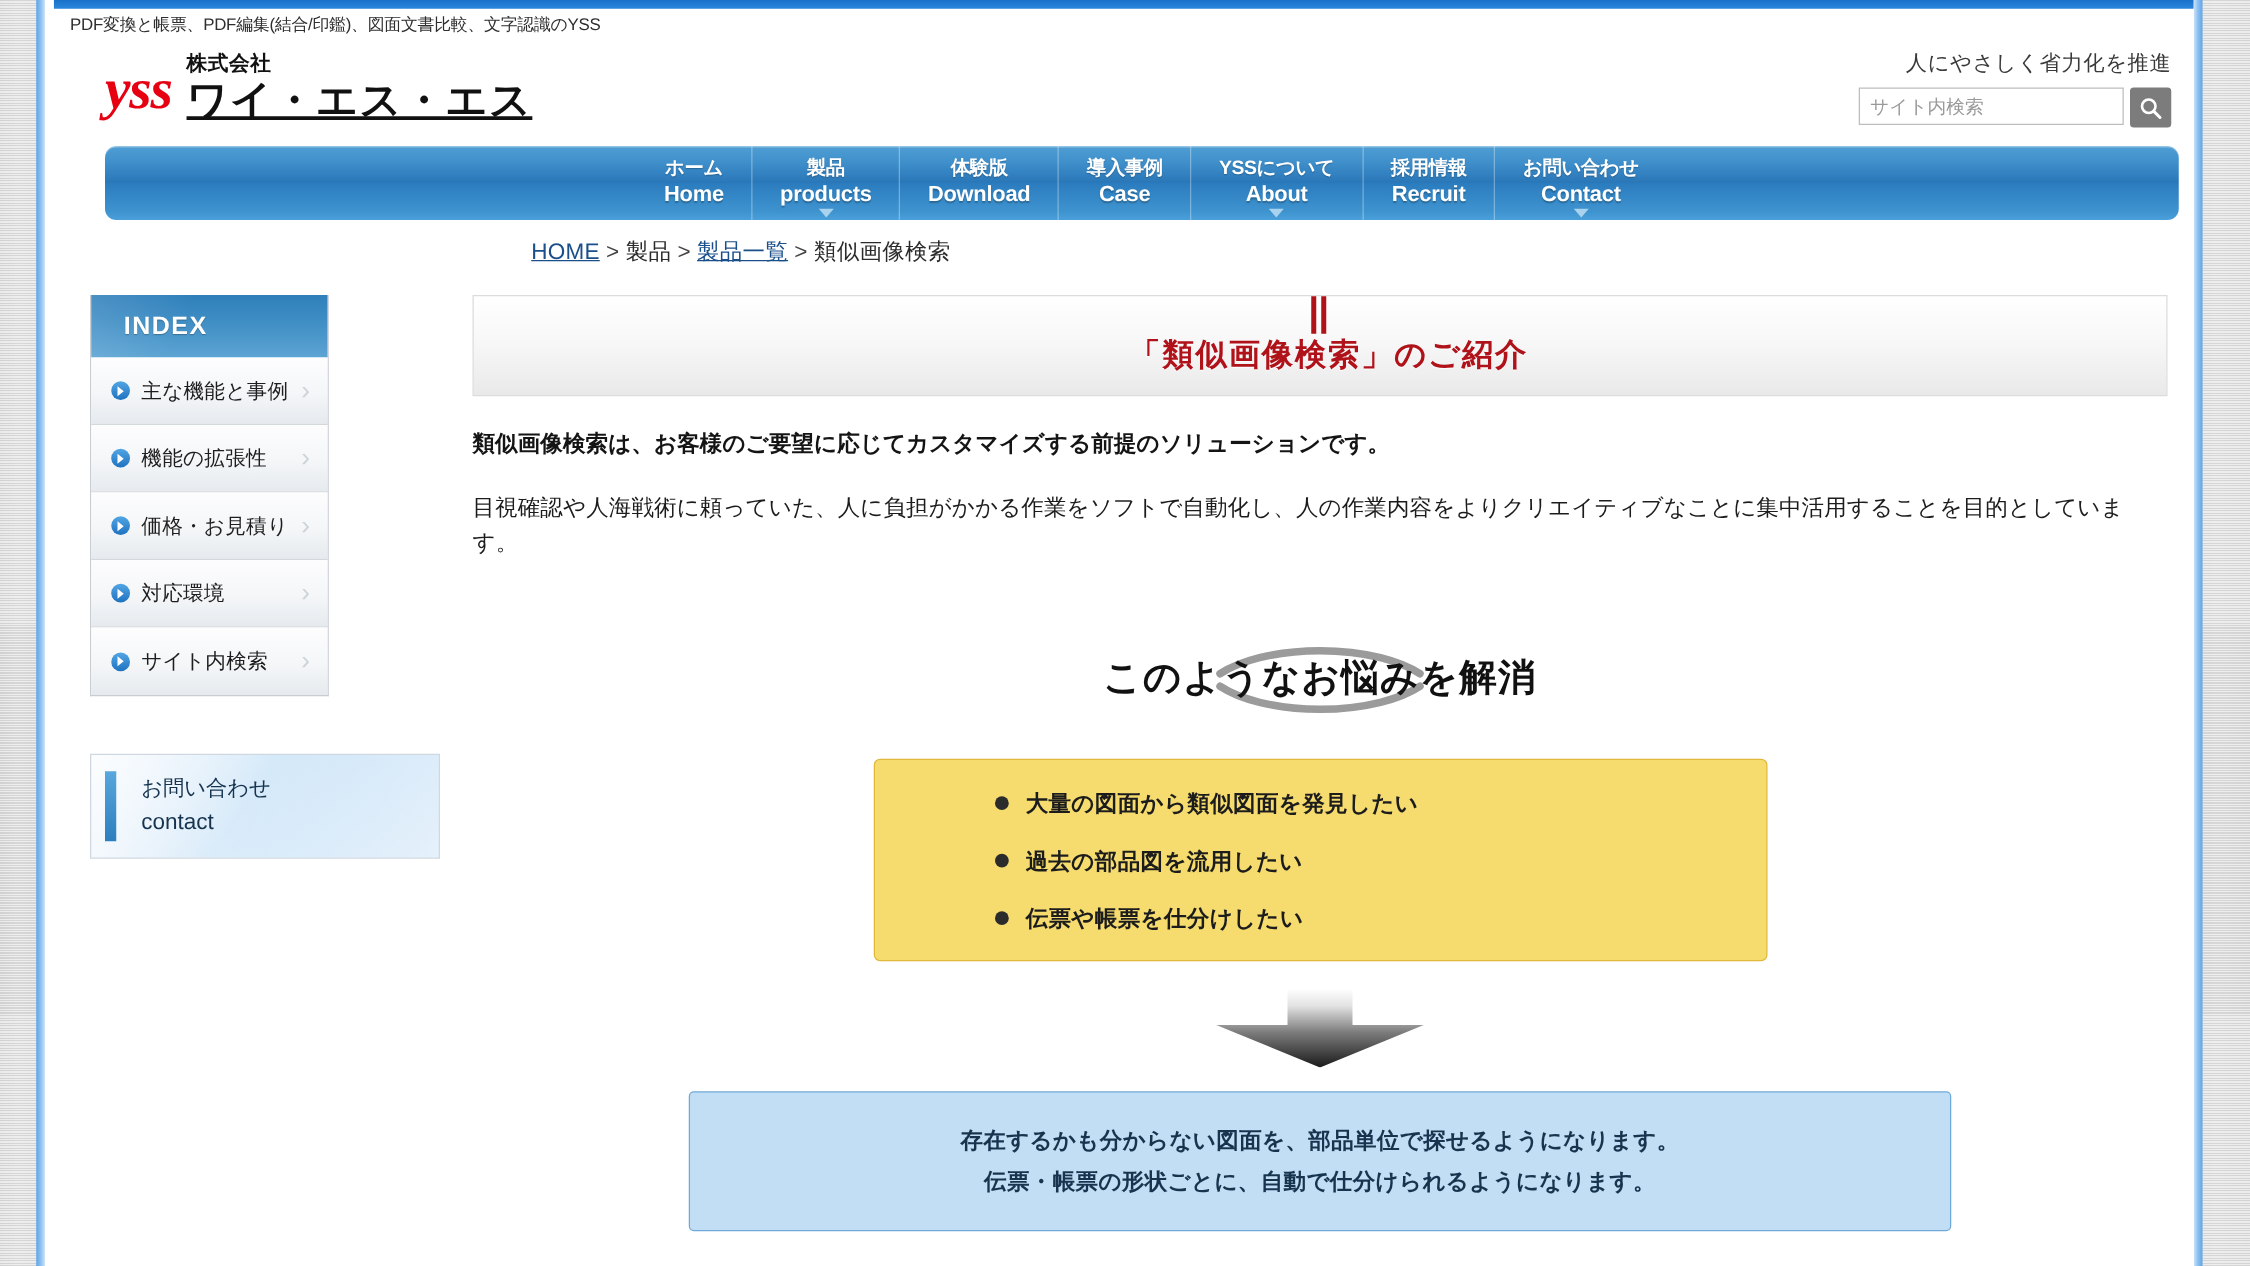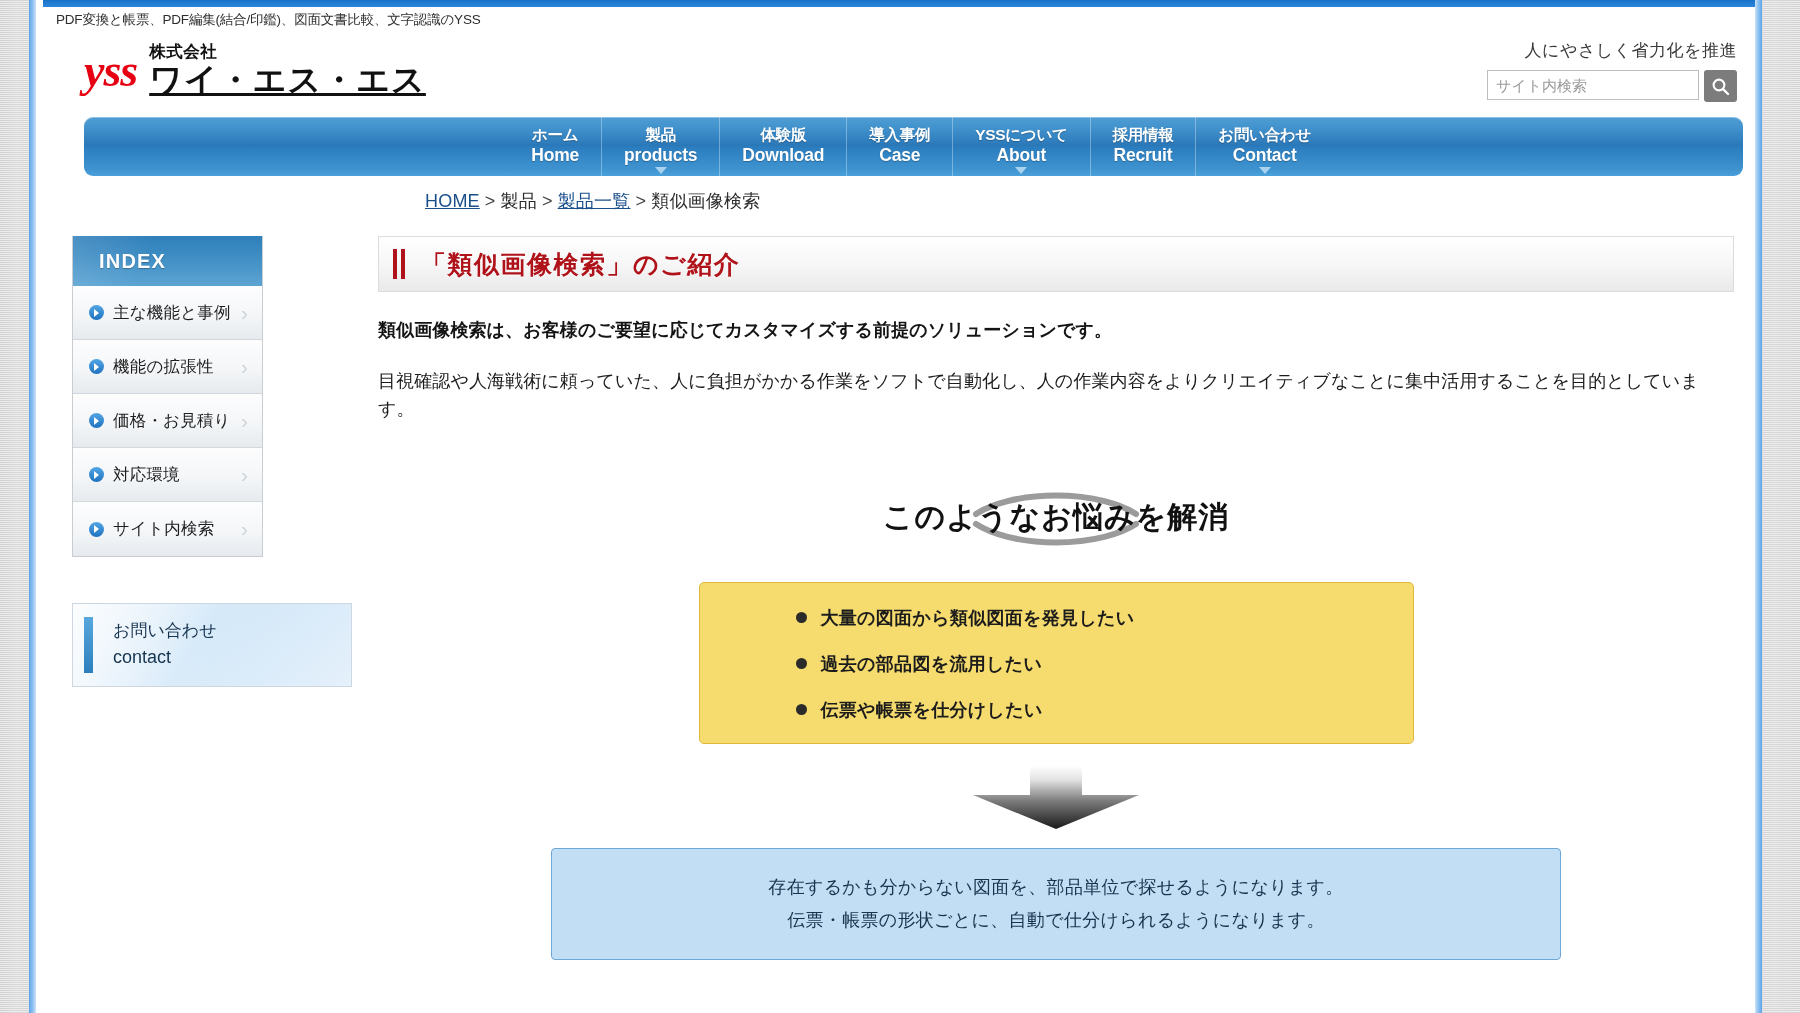--- a/index.html
+++ b/index.html
@@ -230,25 +230,26 @@
     width: 9px; height: 56px; margin-left: 11px;
     background: linear-gradient(180deg, #58a7dd 0%, #2c7fbd 100%);
     flex: 0 0 9px;
   }
   .contact-txt { margin-left: 20px; line-height: 1.55; }
   .contact-jp { font-size: 17px; color: #16334f; }
   .contact-en { font-size: 18px; color: #16334f; }
 
   
   .page-title {
-    height: 56px;
+    height: 81px;
     border: 1px solid #dcdcdc;
     background: linear-gradient(180deg, #ffffff 0%, #f7f7f7 48%, #e9e9e9 100%);
     display: flex; align-items: center;
     padding-left: 14px;
+    flex-direction: column;
   }
   .title-bars { display: flex; gap: 4px; margin-right: 16px; }
   .title-bars span {
     display: block; width: 4px; height: 30px;
     background: #b0121a;
   }
   .title-text {
     font-size: 25px; font-weight: bold; color: #b0121a;
     letter-spacing: 1.5px;
     text-shadow: 0 1px 0 rgba(255,255,255,0.8);
@@ -310,21 +311,21 @@
   .blue-box {
     margin: 19px auto 0 auto;
     width: 1010px;
     border: 1px solid #6fa9d9;
     border-radius: 4px;
     background: #c2def4;
     padding: 22px 0 22px 0;
     text-align: center;
   }
   .bbox-line {
-    font-size: 18px; font-weight: normal; color: #17344f;
+    font-size: 18px; font-weight: bold; color: #17344f;
     line-height: 1.85;
     letter-spacing: 0.3px;
   }
 </style>
 </head>
 <body>
 
 <div class="viewport">
 
   <div class="gutter left">

